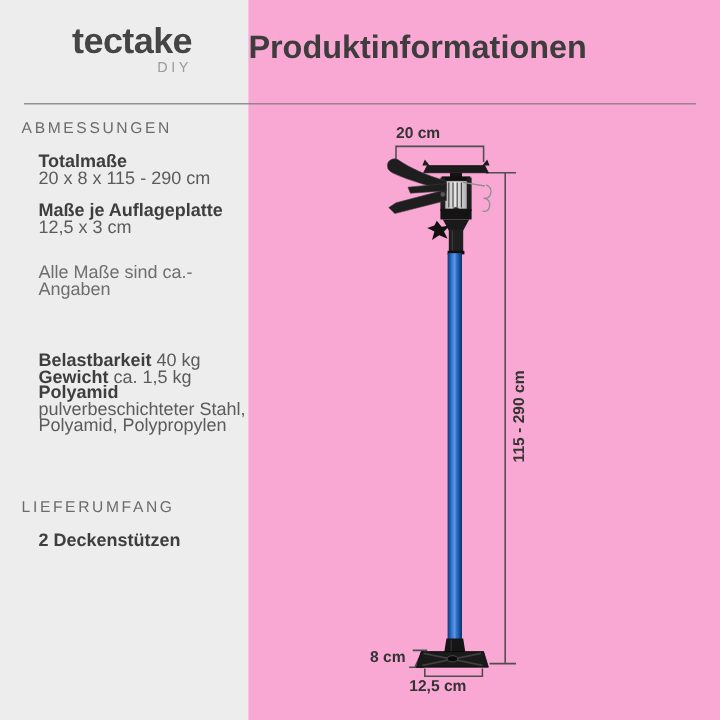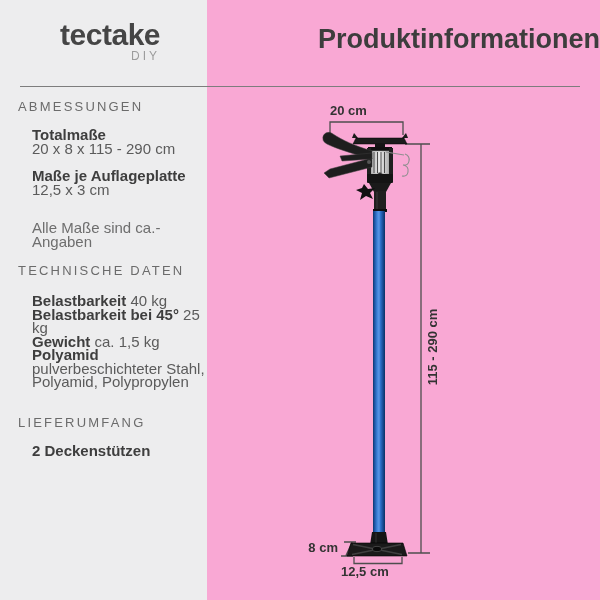--- a/index.html
+++ b/index.html
@@ -12,21 +12,21 @@
 
   
   .logo{position:absolute;left:20px;top:20px;width:140px;text-align:right;}
   .logo-name{font-size:30px;font-weight:bold;color:#454545;letter-spacing:-0.5px;line-height:30px;}
   .logo-sub{font-size:12px;color:#9c9c9c;letter-spacing:3px;line-height:13px;margin-top:0;}
 
   
   .rule{position:absolute;left:20px;top:86px;width:560px;height:1px;background:#7d7d7d;}
 
   
-  .title{position:absolute;left:207px;top:24px;width:393px;text-align:right;
+  .title{position:absolute;left:207px;top:24px;width:393px;text-align:left;
          font-size:27px;font-weight:bold;color:#3d3d3d;}
 
   
   .sec-heading{position:absolute;left:18px;font-size:13px;letter-spacing:2.2px;color:#6b6b6b;}
   .sec-block{position:absolute;left:32px;width:176px;font-size:15px;line-height:13.5px;color:#5b5b5b;}
   .sec-block b{color:#3e3e3e;}
   .dim-item{margin-bottom:14px;}
   .note{color:#6e6e6e;}
   .spec{margin:0;}
 
@@ -59,25 +59,23 @@
         <span>20 x 8 x 115 - 290 cm</span>
       </div>
       <div class="dim-item">
         <b>Maße je Auflageplatte</b><br>
         <span>12,5 x 3 cm</span>
       </div>
     </div>
 
     <div class="sec-block note" style="top:221px">Alle Maße sind ca.-Angaben</div>
 
-    <div class="sec-heading" style="top:263px">TECHNISCHE DATEN</div>
 
     <div class="sec-block" style="top:294px">
       <div class="spec"><b>Belastbarkeit</b> <span>40 kg</span></div>
-      <div class="spec"><b>Belastbarkeit bei 45°</b> <span>25 kg</span></div>
       <div class="spec"><b>Gewicht</b> <span>ca. 1,5 kg</span></div>
       <div class="spec"><b>Polyamid</b> <span>pulverbeschichteter Stahl, Polyamid, Polypropylen</span></div>
     </div>
 
     <div class="sec-heading" style="top:415px">LIEFERUMFANG</div>
 
     <div class="sec-block" style="top:444px">
       <b>2 Deckenstützen</b>
     </div>
   </div>

